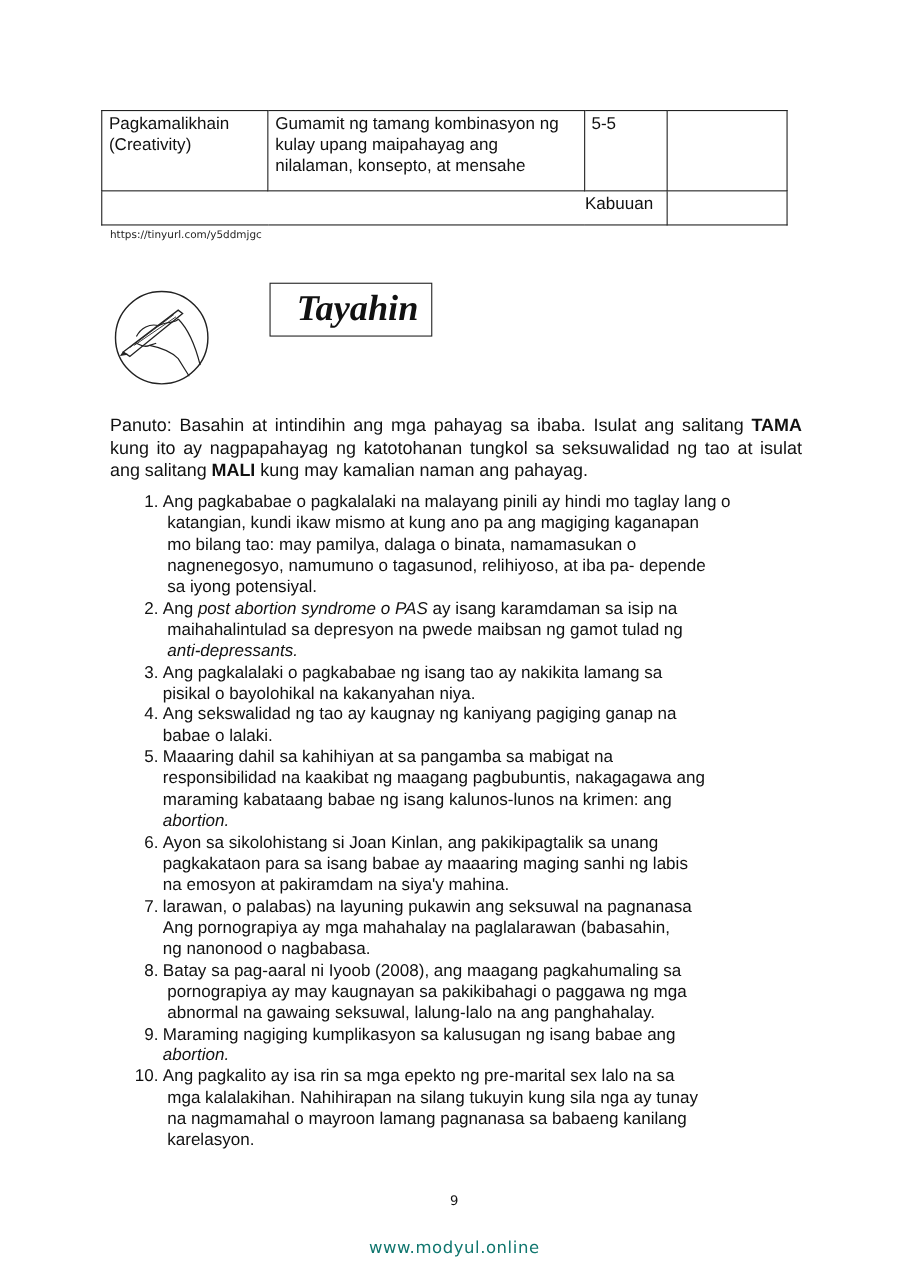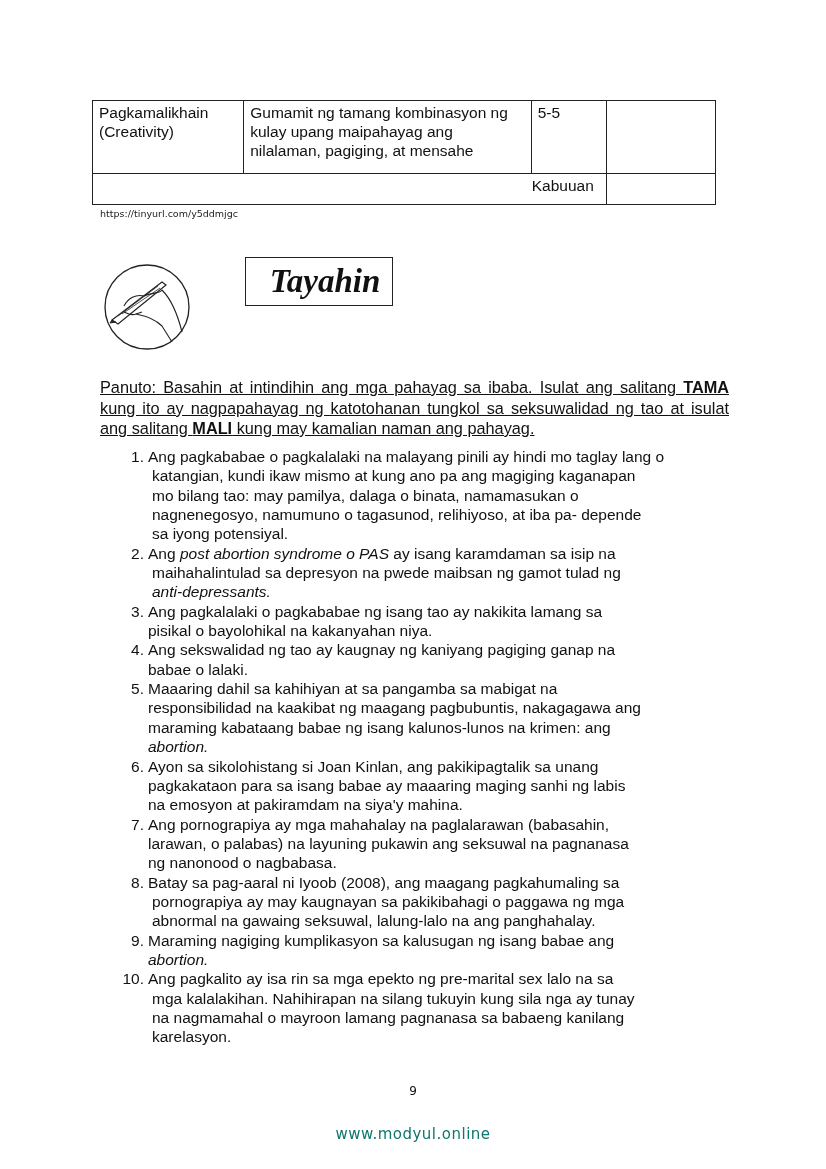--- a/index.html
+++ b/index.html
@@ -8,39 +8,39 @@
     .rubric td { border: 1px solid #222; vertical-align: top; padding: 2px 6px; }
     .rubric .c1 { width: 138px; height: 68px; border-radius: 19px; }
     .rubric .c2 { width: 274px; }
     .rubric .c3 { width: 62px; }
     .rubric .c4 { width: 96px; }
     .rubric .total-label { text-align: right; height: 26px; padding-right: 12px; }
     .source { position: absolute; left: 100px; top: 208px; font-family: "DejaVu Sans", sans-serif; font-size: 9.5px; color: #222; }
     .icon-wrap { position: absolute; left: 102px; top: 262px; width: 90px; height: 90px; }
     .title-box { position: absolute; left: 245px; top: 257px; width: 134px; height: 47px; border: 1.3px solid #222; display: flex; align-items: center; justify-content: center; padding-left: 12px; }
     .title-box span { font-family: "Liberation Serif", serif; font-style: italic; font-weight: bold; font-size: 33px; color: #111; }
-    .instructions { position: absolute; left: 100px; top: 377px; width: 629px; font-size: 16.3px; line-height: 20.5px; text-align: justify; text-decoration: underline; }
+    .instructions { position: absolute; left: 100px; top: 377px; width: 629px; font-size: 16.3px; line-height: 20.5px; text-align: justify; }
     .instructions b { font-weight: bold; }
     .items { position: absolute; left: 100px; top: 447px; width: 620px; font-size: 15.5px; line-height: 19.35px; }
     .item { display: flex; }
     .num { width: 44px; text-align: right; padding-right: 4px; flex-shrink: 0; }
     .txt { flex: 1; }
     .txt .line { display: block; white-space: nowrap; }
     .ind1 { padding-left: 4px; }
     .page-num { position: absolute; left: 0; width: 826px; top: 1084px; text-align: center; font-family: "DejaVu Sans", sans-serif; font-size: 12px; color: #111; }
     .watermark { position: absolute; left: 0; width: 826px; top: 1125px; text-align: center; font-family: "DejaVu Sans", sans-serif; font-size: 15px; color: #0f766e; letter-spacing: 0.5px; }
   </style>
 </head>
 <body>
 
 <table class="rubric">
   <tbody>
       <tr>
     <td class="c1"><span>Pagkamalikhain</span><br><span>(Creativity)</span></td>
-    <td class="c2">Gumamit ng tamang kombinasyon ng kulay upang maipahayag ang nilalaman, pagiging, at mensahe</td>
+    <td class="c2">Gumamit ng tamang kombinasyon ng kulay upang maipahayag ang nilalaman, konsepto, at mensahe</td>
     <td class="c3">5-5</td>
     <td class="c4"></td>
   </tr>
   <tr>
     <td colspan="3" class="total-label">Kabuuan</td>
     <td></td>
   </tr>
 </tbody>
   </table>
 
@@ -119,22 +119,22 @@
     <span class="txt">
       <span class="line">Ayon sa sikolohistang si Joan Kinlan, ang pakikipagtalik sa unang</span>
       <span class="line">pagkakataon para sa isang babae ay maaaring maging sanhi ng labis</span>
       <span class="line">na emosyon at pakiramdam na siya'y mahina.</span>
     </span>
   </div>
 
   <div class="item">
     <span class="num">7.</span>
     <span class="txt">
+      <span class="line">larawan, o palabas) na layuning pukawin ang seksuwal na pagnanasa</span>
       <span class="line">Ang pornograpiya ay mga mahahalay na paglalarawan (babasahin,</span>
-      <span class="line">larawan, o palabas) na layuning pukawin ang seksuwal na pagnanasa</span>
       <span class="line">ng nanonood o nagbabasa.</span>
     </span>
   </div>
 
   <div class="item">
     <span class="num">8.</span>
     <span class="txt">
       <span class="line">Batay sa pag-aaral ni Iyoob (2008), ang maagang pagkahumaling sa</span>
       <span class="line ind1">pornograpiya ay may kaugnayan sa pakikibahagi o paggawa ng mga</span>
       <span class="line ind1">abnormal na gawaing seksuwal, lalung-lalo na ang panghahalay.</span>

